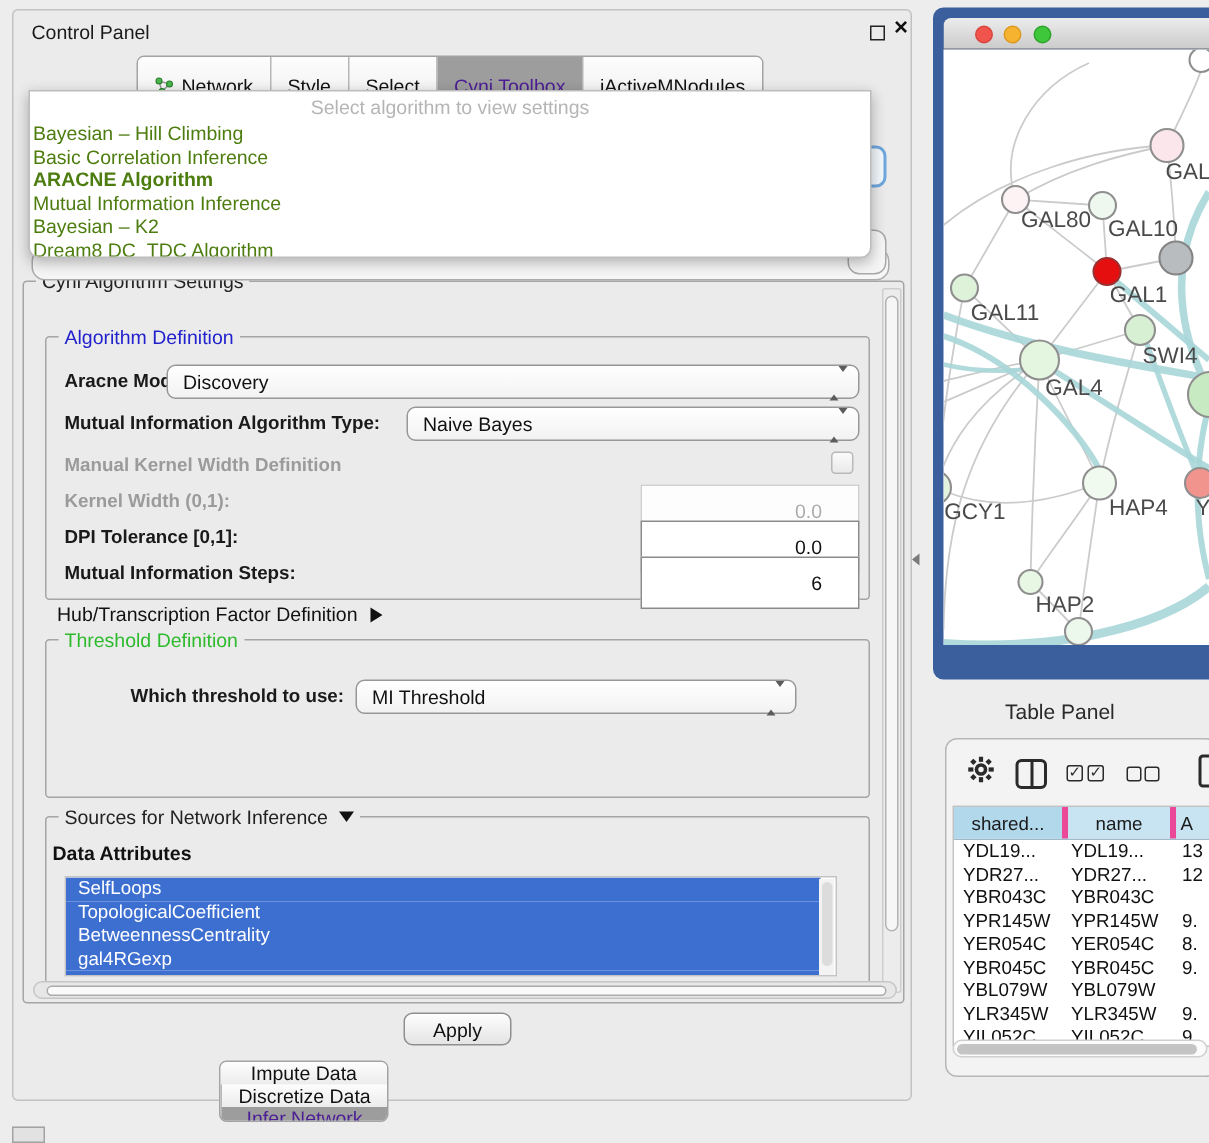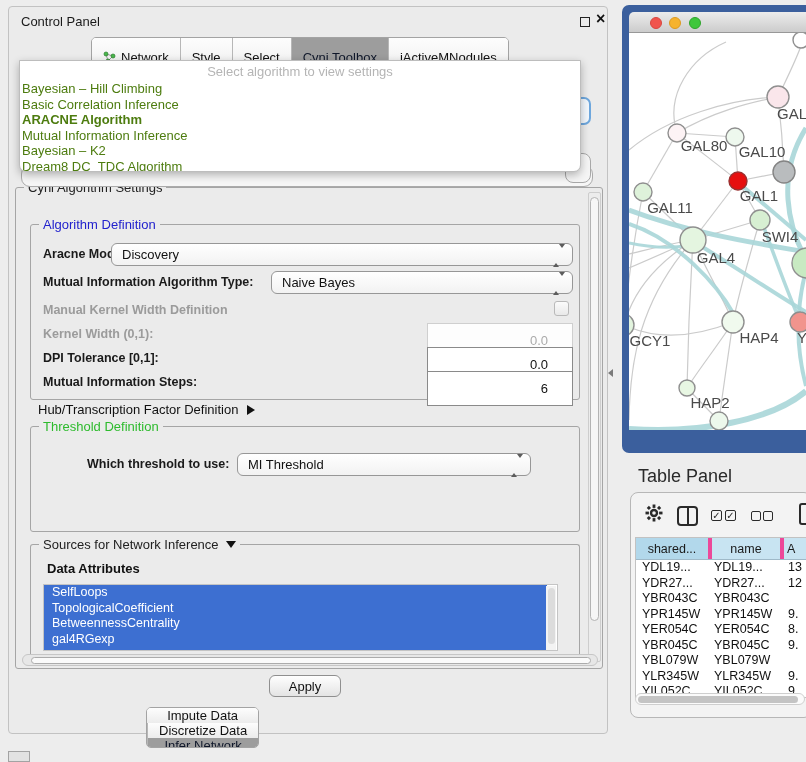--- a/index.html
+++ b/index.html
@@ -14,21 +14,21 @@
   .cp-title { position:absolute; left:12px; top:7px; font-size:13px; color:#1a1a1a; }
   .win-restore { position:absolute; left:571px; top:10px; width:10px; height:10px; border:1.6px solid #222; background:transparent; }
   .win-close { position:absolute; left:587px; top:3px; font-size:16px; font-weight:bold; color:#111; }
 
   
   .tabbar { position:absolute; display:flex; height:41px; border:1px solid #a3a3a3; border-radius:5px;
     overflow:hidden; background:#f3f3f3; }
   .tab { display:flex; align-items:center; justify-content:center; gap:5px; font-size:13px; color:#111;
     background:linear-gradient(#fdfdfd,#ececec); border-left:1px solid #b7b7b7; padding:0 11px; white-space:nowrap; }
   .tab:first-child { border-left:none; }
-  .tab.sel { background:#9d9d9d; color:#0f172a; }
+  .tab.sel { background:#9d9d9d; color:#4c1d95; }
   #top-tabs { left:82px; top:30px; }
   #bottom-tabs { left:137px; top:700px;flex-direction:column; }
 
   
   .popup { position:absolute; left:10px; top:53px; width:562px; height:112px; background:#fff;
     border:1px solid #bdbdbd; border-radius:0 0 7px 7px; box-shadow:0 3px 9px rgba(0,0,0,.28); z-index:50; overflow:hidden; }
   .pop-placeholder { margin-top:3px; text-align:center; font-size:13px; color:#b5b5b5; }
   .pop-list { margin-top:2px; }
   .pop-item { font-size:13px; color:#4d7c0f; line-height:15.6px; padding-left:2px; white-space:nowrap; }
   .pop-item.bold { font-weight:bold; }
@@ -96,21 +96,21 @@
 
   
   .net-win { position:absolute; left:622px; top:5px; width:190px; height:448px;
     background:#3b5f9d; border-radius:7px 0 0 7px; }
   .net-title { position:absolute; left:7px; top:7px; width:183px; height:21px;
     background:linear-gradient(#ececec,#cccccc); border-bottom:1px solid #989898; border-radius:5px 0 0 0; }
   .light { position:absolute; top:4.5px; width:12px; height:12px; border-radius:50%; }
   .net-canvas { position:absolute; left:7px; top:28px; width:183px; height:397px; background:#fff; overflow:hidden; }
 
   
-  .tp-title { position:absolute; left:638px; top:466px; font-size:18px; color:#2a2a2a; }
+  .tp-title { position:absolute; left:670px; top:466px; font-size:14px; color:#2a2a2a; }
   .tpanel { position:absolute; left:630px; top:492px; width:182px; height:226px; background:#f3f3f3;
     border:1px solid #b7b7b7; border-radius:8px; overflow:hidden; }
   .gear { position:absolute; left:14px; top:11px; width:18px; height:18px; }
   .icon-cols { position:absolute; left:46px; top:13px; width:21px; height:20px; border:2px solid #2a2a2a; border-radius:4px; }
   .icon-cols:after { content:""; position:absolute; left:7.5px; top:0; width:2px; height:16px; background:#2a2a2a; }
   .cbx { position:absolute; top:17px; width:11px; height:11px; border:1.6px solid #2a2a2a; border-radius:2px;
     font-size:10px; line-height:9px; text-align:center; color:#2a2a2a; font-weight:bold; }
   .cbx.small { width:10px; height:10px; top:18px; }
   .icon-frag { position:absolute; left:168px; top:10px; width:14px; height:22px; border:2px solid #2a2a2a; border-radius:3px; }
 
@@ -229,21 +229,21 @@
         <span class="arrows"><span class="arr-up"></span><span class="arr-dn"></span></span>
       </div>
 
     </div>
 
     <div class="groupbox" style="left:14px; top:356px; width:550px; height:118px; border-bottom:none;">
       <span class="gtitle t-black" style="display:flex; align-items:center;">
         <span>Sources for Network Inference</span>
         <span class="tri-down"></span>
       </span>
-      <div class="attr-label" style="left:16px; top:16px;">Data Attributes</div>
+      <div class="attr-label" style="left:4px; top:16px;">Data Attributes</div>
       <div class="attr-list">
         <div id="attr-rows">
             <div class="attr-row">SelfLoops</div>
             <div class="attr-row">TopologicalCoefficient</div>
             <div class="attr-row">BetweennessCentrality</div>
             <div class="attr-row">gal4RGexp</div>
           </div>
         <div class="attr-sliver"></div>
         <div class="attr-scroll">
             <div class="attr-thumb"></div>

